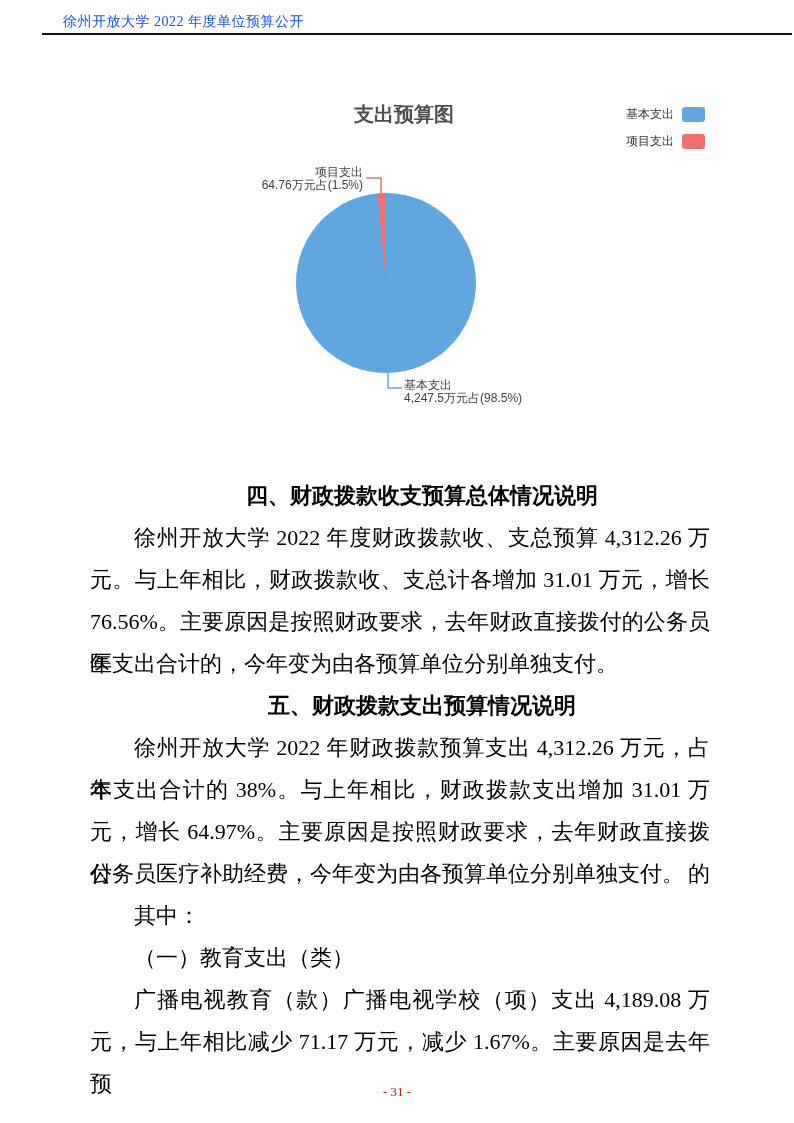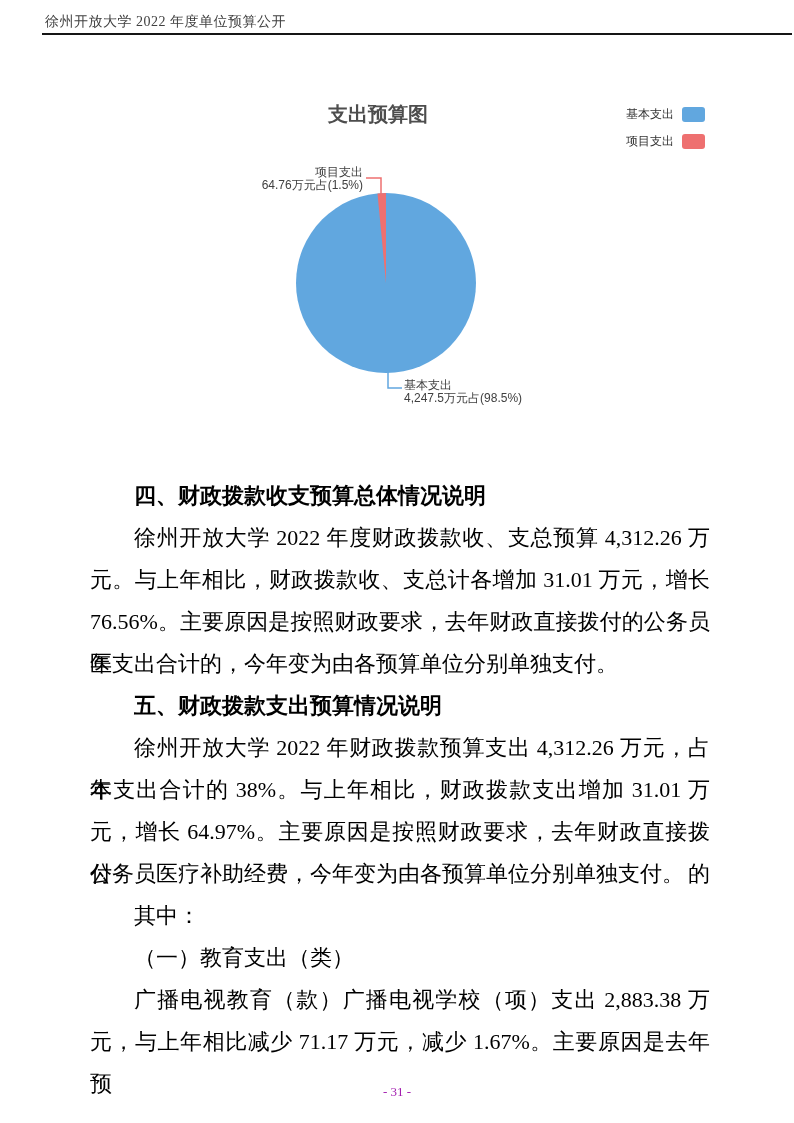--- a/index.html
+++ b/index.html
@@ -1,41 +1,41 @@
 <!DOCTYPE html>
 <html><head>
 <meta charset="utf-8">
 <style>
   html,body{margin:0;padding:0;background:#e8e8e8;}
   .page{
     position:relative;width:794px;height:1123px;margin:0 auto;background:#ffffff;
     font-family:"Liberation Serif","DejaVu Serif",serif;color:#000;overflow:hidden;
   }
   
-  .hdr-title{position:absolute;left:45px;top:13px;font-size:14px;letter-spacing:.5px;color:#404040;}
+  .hdr-title{position:absolute;left:63px;top:13px;font-size:14px;letter-spacing:.5px;color:#1d4ed8;}
   .hdr-rule{position:absolute;left:42px;top:33px;width:750px;height:2px;background:#151515;}
   
-  .chart-title{position:absolute;left:228px;top:101px;width:300px;text-align:center;
+  .chart-title{position:absolute;left:254px;top:101px;width:300px;text-align:center;
     font-family:"Liberation Sans","DejaVu Sans",sans-serif;font-weight:bold;font-size:20px;color:#4d4d4d;}
   .legend{position:absolute;left:626px;top:106px;font-family:"Liberation Sans","DejaVu Sans",sans-serif;font-size:12px;color:#333;}
   .legend-row{display:flex;align-items:center;justify-content:flex-end;height:16px;margin-bottom:11px;}
   .legend-row .swatch{display:inline-block;width:23px;height:15px;border-radius:3px;margin-left:8px;}
   .pie-svg{position:absolute;left:0;top:0;width:794px;height:430px;}
   .pie-label{position:absolute;font-family:"Liberation Sans","DejaVu Sans",sans-serif;font-size:12px;line-height:13px;color:#404040;}
   .pie-label div{white-space:nowrap;}
   .lbl-project{right:431px;top:166px;text-align:right;}
   .lbl-basic{left:404px;top:379px;text-align:left;}
   
   .content{position:absolute;left:90px;top:475px;width:620px;}
   .ln{height:42px;line-height:42px;font-size:22px;white-space:nowrap;}
   .ln.just{white-space:normal;text-align:justify;text-align-last:justify;}
   .ln.ind{text-indent:44px;}
-  .ln.h{font-family:"Liberation Sans","DejaVu Sans",sans-serif;font-weight:bold;white-space:nowrap;}
+  .ln.h{font-family:"Liberation Sans","DejaVu Sans",sans-serif;font-weight:bold;white-space:nowrap;text-align:center;}
   
-  .footer{position:absolute;left:0;top:1084px;width:794px;text-align:center;font-size:13px;color:#a21caf;}
+  .footer{position:absolute;left:0;top:1084px;width:794px;text-align:center;font-size:13px;color:#b91c1c;}
 </style>
 </head>
 <body>
 
 <div class="page">
 
   <div class="hdr-title">徐州开放大学 2022 年度单位预算公开</div>
   <div class="hdr-rule"></div>
 
   <div class="chart-title">支出预算图</div>
@@ -73,19 +73,19 @@
     <div class="ln just">元。与上年相比，财政拨款收、支总计各增加 31.01 万元，增长</div>
     <div class="ln just">76.56%。主要原因是按照财政要求，去年财政直接拨付的公务员医</div>
     <div class="ln">年支出合计的，今年变为由各预算单位分别单独支付。</div>
     <div class="ln h ind">五、财政拨款支出预算情况说明</div>
     <div class="ln ind just">徐州开放大学 2022 年财政拨款预算支出 4,312.26 万元，占本</div>
     <div class="ln just">年支出合计的 38%。与上年相比，财政拨款支出增加 31.01 万</div>
     <div class="ln just">元，增长 64.97%。主要原因是按照财政要求，去年财政直接拨付的</div>
     <div class="ln">公务员医疗补助经费，今年变为由各预算单位分别单独支付。</div>
     <div class="ln ind">其中：</div>
     <div class="ln ind">（一）教育支出（类）</div>
-    <div class="ln ind just">广播电视教育（款）广播电视学校（项）支出 2,883.38 万</div>
+    <div class="ln ind just">广播电视教育（款）广播电视学校（项）支出 4,189.08 万</div>
     <div class="ln just">元，与上年相比减少 71.17 万元，减少 1.67%。主要原因是去年预</div>
   </div>
 
   <div class="footer">- 31 -</div>
 
 </div>
 
 </body></html>

